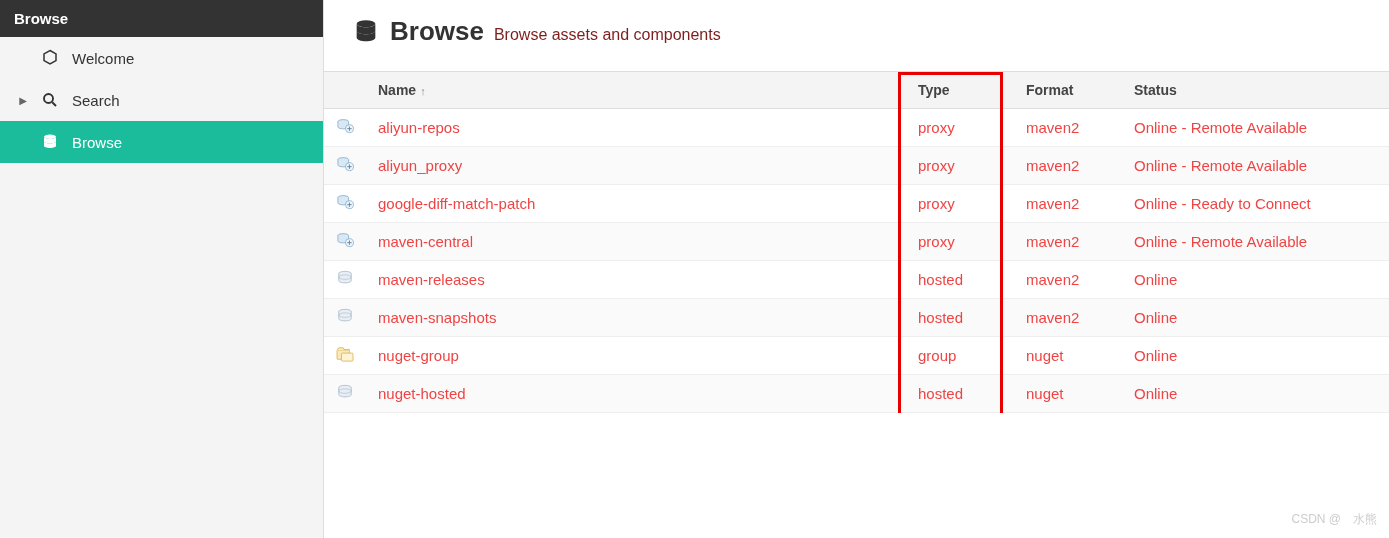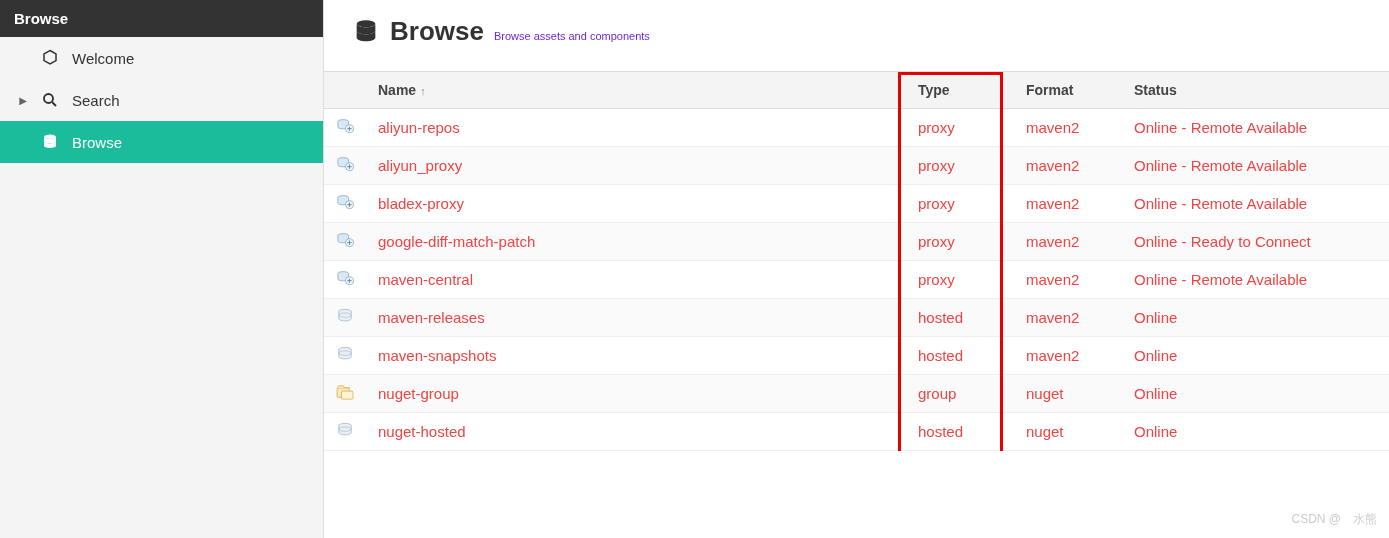--- a/index.html
+++ b/index.html
@@ -9,21 +9,21 @@
     .sidebar-header { background: #333; color: #fff; padding: 10px 14px; font-weight: bold; font-size: 15px; }
     .sidebar-item { display: flex; align-items: center; padding: 12px 18px; gap: 12px; cursor: pointer; color: #333; font-size: 15px; }
     .sidebar-item.active { background: #1abc9c; color: #fff; }
     .sidebar-item .chevron { width: 10px; display: inline-flex; justify-content: center; font-size: 10px; color: #666; }
     .sidebar-item .icon { width: 20px; display: inline-flex; justify-content: center; }
     .sidebar-item .chevron.empty { visibility: hidden; }
     .main { flex: 1; display: flex; flex-direction: column; }
     .main-header { display: flex; align-items: baseline; gap: 10px; padding: 16px 28px 24px 28px; }
     .main-header .icon { font-size: 26px; align-self: center; }
     .main-header .title { font-size: 26px; font-weight: bold; color: #333; }
-    .main-header .subtitle { font-size: 11px; color: #6d28d9; text-align: right; }
+    .main-header .subtitle { font-size: 16px; color: #7f1d1d; text-align: right; }
     .table-wrap { position: relative; overflow: auto; border-top: 1px solid #ddd; }
     table { width: 100%; border-collapse: collapse; }
     th { text-align: left; padding: 10px 12px; font-weight: bold; color: #444; background: #f4f4f4; border-bottom: 1px solid #ddd; font-size: 14px; }
     td { padding: 9px 12px; border-bottom: 1px solid #eee; font-size: 15px; color: #ef4444; }
     tbody tr:nth-child(even) td { background: #fafafa; }
     .col-icon { width: 40px; text-align: center; }
     .col-name { width: 540px; }
     .col-type { width: 108px; }
     .col-format { width: 108px; }
     .sort-arrow { color: #888; font-size: 11px; margin-left: 4px; }
@@ -125,34 +125,20 @@
             </tr>
             <tr>
               <td class="col-icon"><span class="repo-icon">
                   <svg width="18" height="16" viewBox="0 0 20 18">
                     <ellipse cx="8" cy="4" rx="6" ry="2.2" fill="#d9e8f5" stroke="#7aa3c4" stroke-width="0.8"></ellipse>
                     <path d="M2 4v6c0 1.2 2.7 2.2 6 2.2s6-1 6-2.2V4" fill="#d9e8f5" stroke="#7aa3c4" stroke-width="0.8"></path>
                     <circle cx="15" cy="12" r="4.5" fill="#eef5fb" stroke="#7aa3c4" stroke-width="0.8"></circle>
                     <path d="M12.5 12h5M15 9.5v5" stroke="#5a7fa0" stroke-width="1"></path>
                   </svg>
                 </span></td>
-              <td class="col-name">bladex-proxy</td>
-              <td class="col-type">proxy</td>
-              <td class="col-format">maven2</td>
-              <td>Online - Remote Available</td>
-            </tr>
-            <tr>
-              <td class="col-icon"><span class="repo-icon">
-                  <svg width="18" height="16" viewBox="0 0 20 18">
-                    <ellipse cx="8" cy="4" rx="6" ry="2.2" fill="#d9e8f5" stroke="#7aa3c4" stroke-width="0.8"></ellipse>
-                    <path d="M2 4v6c0 1.2 2.7 2.2 6 2.2s6-1 6-2.2V4" fill="#d9e8f5" stroke="#7aa3c4" stroke-width="0.8"></path>
-                    <circle cx="15" cy="12" r="4.5" fill="#eef5fb" stroke="#7aa3c4" stroke-width="0.8"></circle>
-                    <path d="M12.5 12h5M15 9.5v5" stroke="#5a7fa0" stroke-width="1"></path>
-                  </svg>
-                </span></td>
               <td class="col-name">google-diff-match-patch</td>
               <td class="col-type">proxy</td>
               <td class="col-format">maven2</td>
               <td>Online - Ready to Connect</td>
             </tr>
             <tr>
               <td class="col-icon"><span class="repo-icon">
                   <svg width="18" height="16" viewBox="0 0 20 18">
                     <ellipse cx="8" cy="4" rx="6" ry="2.2" fill="#d9e8f5" stroke="#7aa3c4" stroke-width="0.8"></ellipse>
                     <path d="M2 4v6c0 1.2 2.7 2.2 6 2.2s6-1 6-2.2V4" fill="#d9e8f5" stroke="#7aa3c4" stroke-width="0.8"></path>

